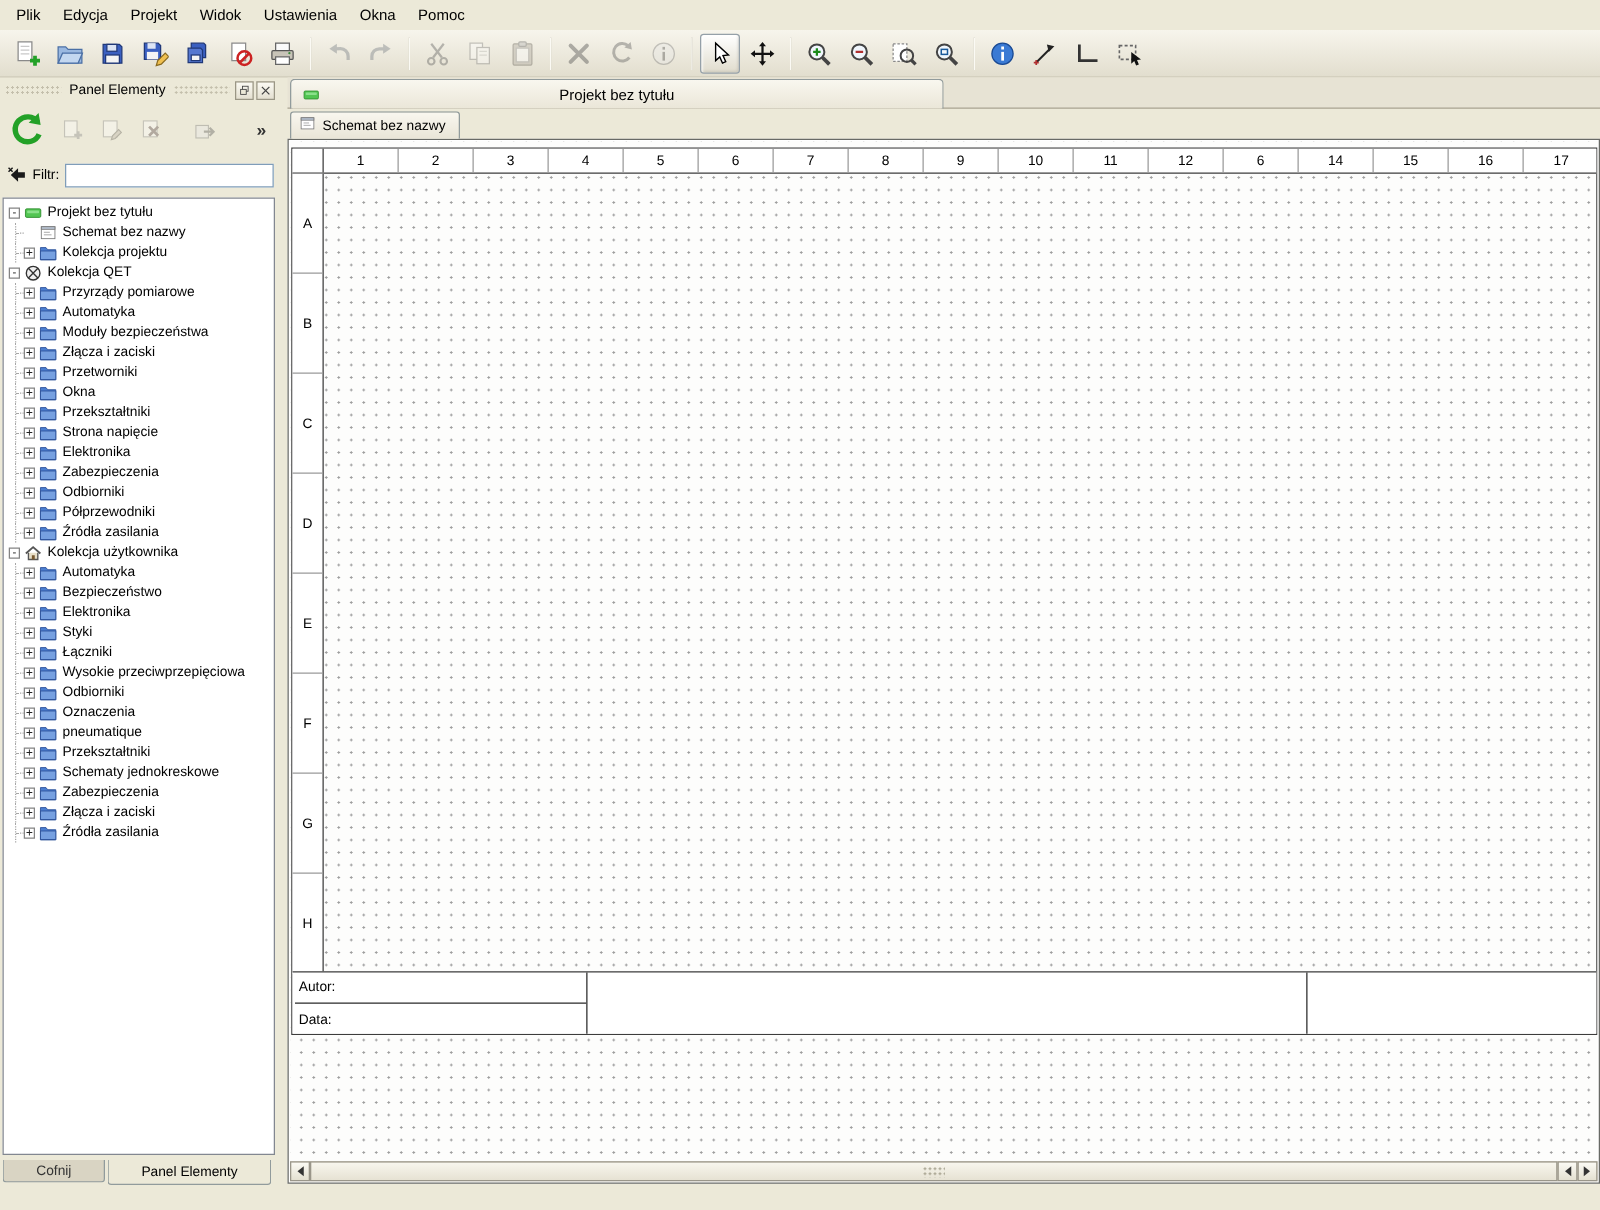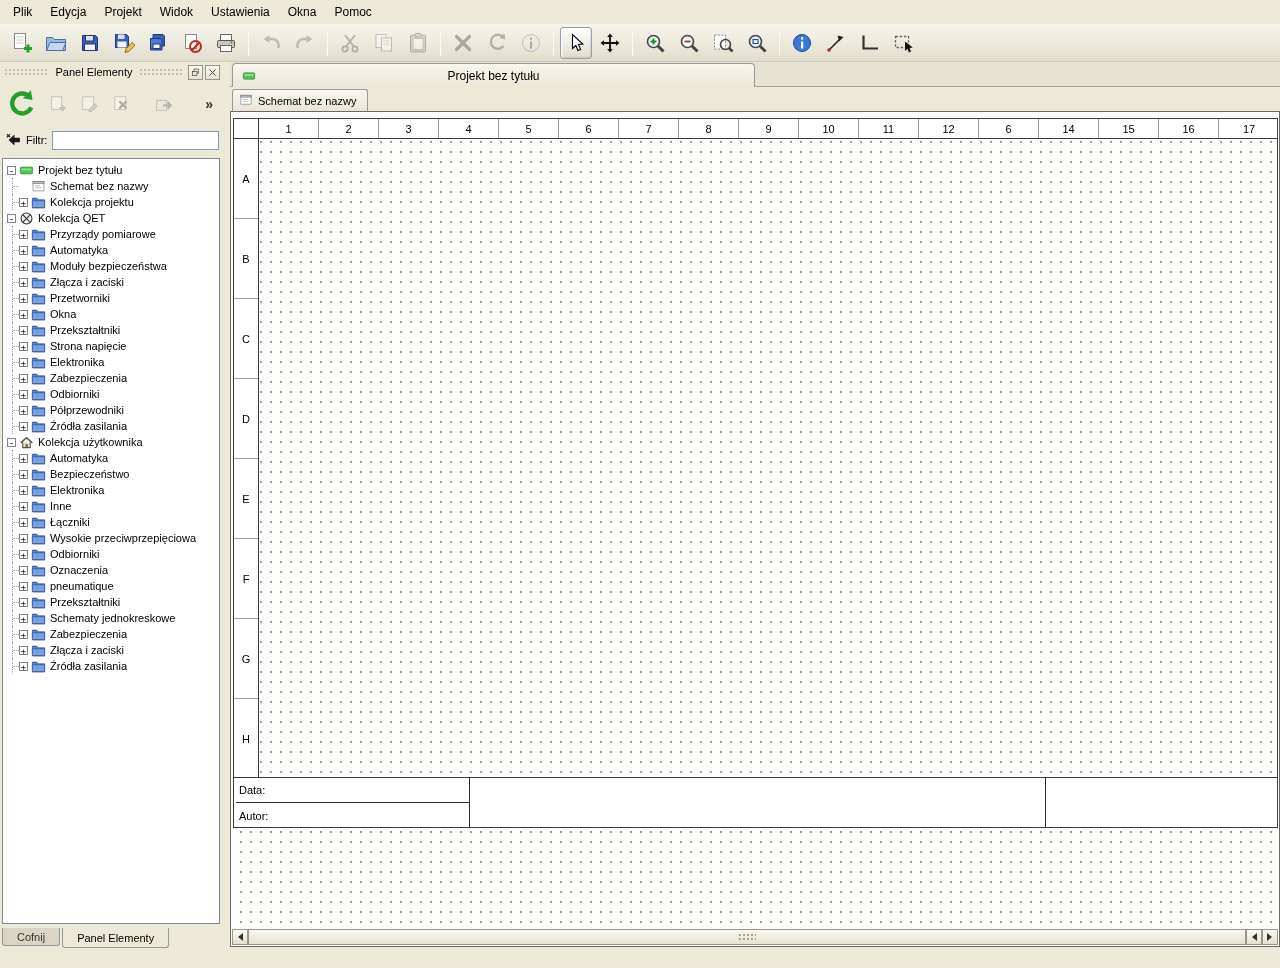--- a/index.html
+++ b/index.html
@@ -38,21 +38,21 @@
 .tree{position:absolute;left:2px;top:96px;width:218px;height:766px;background:#fff;border:1px solid #828790;overflow:hidden;padding-top:3px;}
 .tree-row{height:16px;display:flex;align-items:center;padding-left:4px;white-space:nowrap;}
 .guide{width:12px;height:16px;position:relative;flex:none;}
 .guide::before{content:'';position:absolute;left:5px;top:0;height:16px;border-left:1px dotted #a6a6a6;}
 .guide::after{content:'';position:absolute;left:6px;top:8px;width:6px;border-top:1px dotted #a6a6a6;}
 .expander{width:9px;height:9px;border:1px solid #848484;background:#fff;font:9px/8px "DejaVu Sans Mono",monospace;text-align:center;color:#222;margin-right:3px;flex:none;}
 .expander.hidden-exp{visibility:hidden;border:none;}
 .tree-icon{display:flex;margin-right:4px;flex:none;}
 .tree-label{font-size:11px;}
 .panel-tabs{position:absolute;left:2px;top:866px;height:22px;display:flex;align-items:flex-start;}
-.p-tab{height:18px;padding:0 14px;border:1px solid #919b9c;border-top:none;background:#d9d4c3;border-radius:0 0 3px 3px;font-size:11px;display:flex;align-items:center;margin-right:2px;color:#333;}
+.p-tab{height:18px;padding:0 26px;border:1px solid #919b9c;border-top:none;background:#d9d4c3;border-radius:0 0 3px 3px;font-size:11px;display:flex;align-items:center;margin-right:2px;color:#333;}
 .p-tab.active{height:20px;background:#ece9d8;color:#000;z-index:2;}
 .vsplitter{position:absolute;left:224px;top:62px;width:6px;height:906px;}
 
 
 .main{position:absolute;left:230px;top:62px;width:1050px;height:906px;}
 .proj-tabbar{position:absolute;left:0;top:0;width:1050px;height:25px;background:#e7e3d4;}
 .proj-tabbar::after{content:'';position:absolute;left:0;right:0;bottom:0;border-bottom:1px solid #a9a491;}
 .proj-tab{position:absolute;left:2px;top:1px;width:523px;height:24px;background:linear-gradient(#f9f7ef,#eae6d8);border:1px solid #919b9c;border-bottom:none;border-radius:4px 4px 0 0;display:flex;align-items:center;justify-content:center;z-index:3;font-size:12px;}
 .pt-icon{position:absolute;left:9px;top:5px;display:flex;}
 .schema-tabbar{position:absolute;left:0;top:25px;width:1050px;height:24px;}
@@ -629,21 +629,21 @@
         </div>
         <div class="tree-row lvl1">
           <span class="guide"></span>
           <span class="expander">+</span>
           <span class="tree-icon">
             <svg width="15" height="15" viewBox="0 0 22 22">
               <path d="M2 4.5 h6.5 l2 2.5 H20 v12 H2 z" fill="#4d7fd0" stroke="#2a4f96"></path>
               <path d="M2 8.5 h18 v10 H2 z" fill="#76a0e0" stroke="#2a4f96"></path>
             </svg>
           </span>
-          <span class="tree-label">Inne</span>
+          <span class="tree-label">Styki</span>
         </div>
         <div class="tree-row lvl1">
           <span class="guide"></span>
           <span class="expander">+</span>
           <span class="tree-icon">
             <svg width="15" height="15" viewBox="0 0 22 22">
               <path d="M2 4.5 h6.5 l2 2.5 H20 v12 H2 z" fill="#4d7fd0" stroke="#2a4f96"></path>
               <path d="M2 8.5 h18 v10 H2 z" fill="#76a0e0" stroke="#2a4f96"></path>
             </svg>
           </span>
@@ -807,24 +807,24 @@
               <div class="row-cell">C</div>
               <div class="row-cell">D</div>
               <div class="row-cell">E</div>
               <div class="row-cell">F</div>
               <div class="row-cell">G</div>
               <div class="row-cell">H</div>
             </div>
           <div class="titleblock">
             <div class="tb-left">
               <div class="tb-row">
-                  <span>Data:</span>
+                  <span>Autor:</span>
                 </div>
               <div class="tb-row">
-                  <span>Autor:</span>
+                  <span>Data:</span>
                 </div>
             </div>
             <div class="tb-right">
             </div>
           </div>
         </div>
       </div>
       <div class="hscroll">
         <div class="sb-btn">
             <span class="tri-left"></span>

